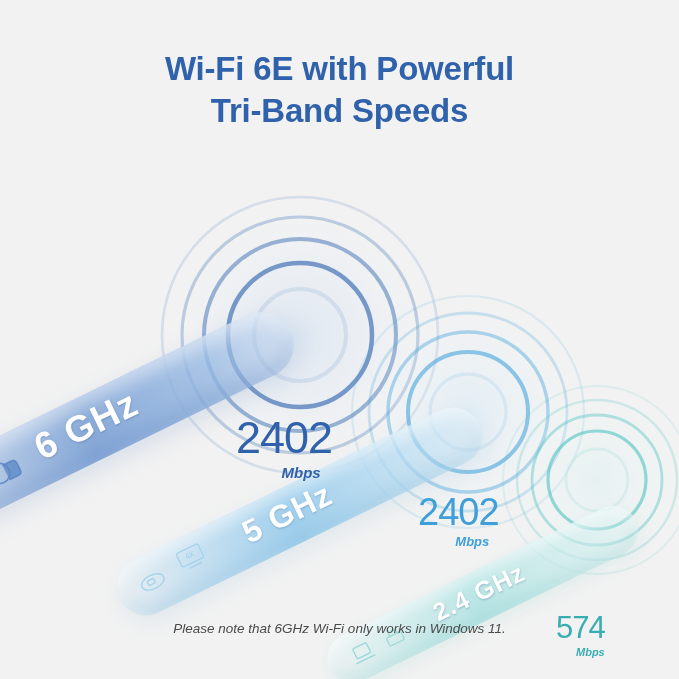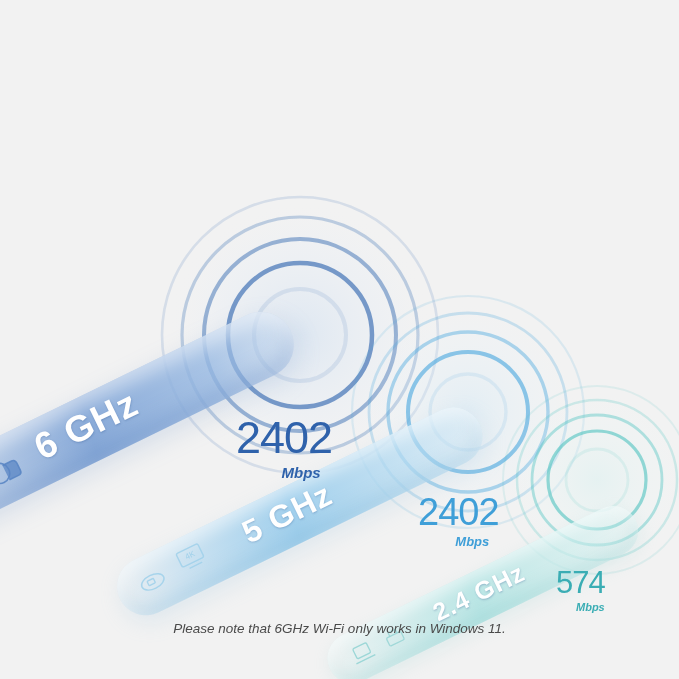--- a/index.html
+++ b/index.html
@@ -167,32 +167,34 @@
 
   #badge-6 { left: 236px; top: 265px; color: #2f62ab; }
   #badge-6 .value { font-size: 45px; letter-spacing: -1px; }
   #badge-6 .unit  { font-size: 15px; margin-top: 5px; margin-left: 34px; }
 
   #badge-5 { left: 418px; top: 343px; color: #3f9fd8; }
   #badge-5 .value { font-size: 38px; letter-spacing: -1px; }
   #badge-5 .unit  { font-size: 13px; margin-top: 4px; margin-left: 28px; }
 
   #badge-24 { left: 556px; top: 417px; color: #3aadb4; }
-  #badge-24 .value { font-size: 31px; letter-spacing: -1px; }
+  #badge-24 .value { font-size: 31px; letter-spacing: -1px; margin-top: 45px; }
   #badge-24 .unit  { font-size: 11px; margin-top: 4px; margin-left: 20px; }
 
   
   .dev-icon { position: absolute; }
 </style>
 </head>
 <body>
 
 <div class="canvas">
 
   <div class="headline">
+    <span>Wi-Fi 6E with Powerful</span>
+    <span class="l2">Tri-Band Speeds</span>
   </div>
 
   <div class="stage">
 
     <svg width="679" height="460" viewBox="0 0 679 460">
       <defs>
         <radialGradient id="glow6" cx="50%" cy="50%" r="50%">
           <stop offset="0%" stop-color="#c9dcf1" stop-opacity="0.50"></stop>
           <stop offset="70%" stop-color="#e2ecf8" stop-opacity="0.18"></stop>
           <stop offset="100%" stop-color="#f2f2f2" stop-opacity="0"></stop>

